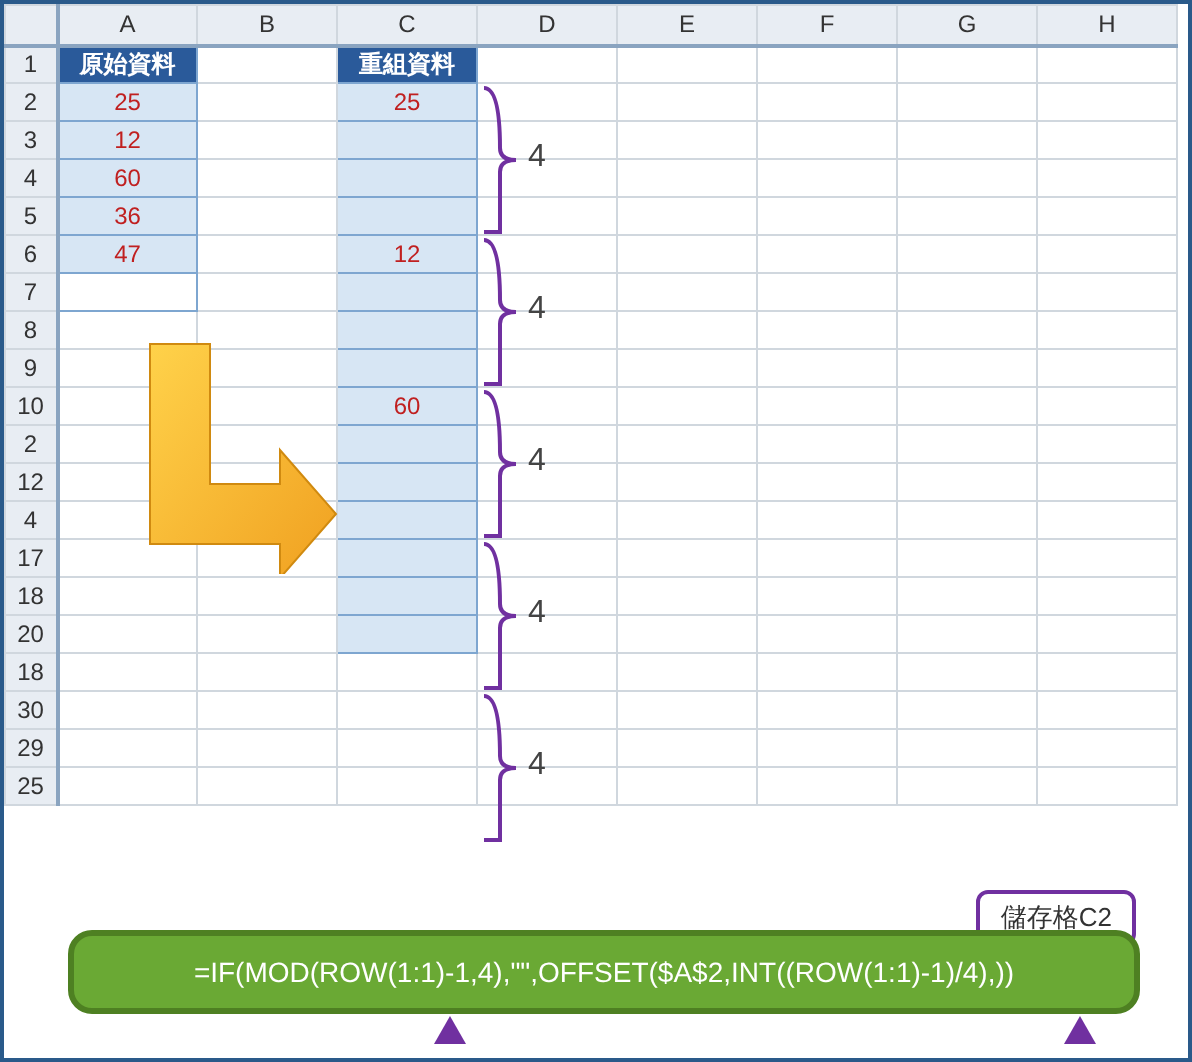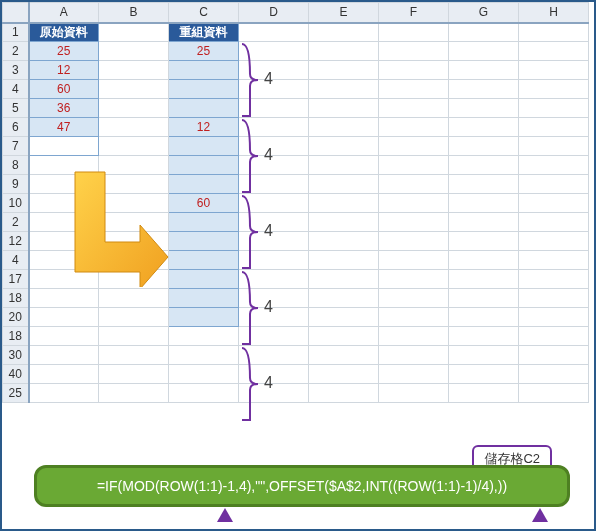--- a/index.html
+++ b/index.html
@@ -19,21 +19,21 @@
 .col-H { width: 70px; }
 .header-blue { background: #2a5a9a; color: #fff; font-weight: bold; }
 .data-red { color: #c02020; background: #d7e6f4; }
 .data-blue { background: #d7e6f4; }
 .bordered-thick { border: 1px solid #7ea6d0; margin-top: 28px; }
 .arrow { position: absolute; left: 58px; top: 165px; width: 110px; height: 120px; pointer-events: none; }
 .bracket { position: absolute; color: #7030a0; font-size: 12px; pointer-events: none; }
 .bracket svg { display: block; }
 .bracket-label { position: absolute; color: #444; font-size: 16px; }
 .formula-box { position: absolute; left: 32px; top: 463px; width: 536px; height: 42px; background: #6aa934; border: 3px solid #4e8022; border-radius: 12px; color: #fff; font-size: 14px; display: flex; align-items: center; justify-content: center; font-family: Arial; white-space: nowrap; }
-.callout { position: absolute; right: 42px; top: 443px; background: #fff; border: 2px solid #7030a0; border-radius: 6px; padding: 3px 10px; font-size: 13px; color: #333; }
+.callout { position: absolute; right: 26px; top: 443px; background: #fff; border: 2px solid #7030a0; border-radius: 6px; padding: 3px 10px; font-size: 13px; color: #333; }
 .up-arrow { position: absolute; width: 0; height: 0; border-left: 8px solid transparent; border-right: 8px solid transparent; border-bottom: 14px solid #7030a0; }
 </style>
 </head>
 <body>
 
 <div class="container">
 
 <table>
   <tbody>
         <tr>
@@ -241,21 +241,21 @@
           <td class="col-A"></td>
           <td class="col-B"></td>
           <td class="col-C"></td>
           <td class="col-D"></td>
           <td class="col-E"></td>
           <td class="col-F"></td>
           <td class="col-G"></td>
           <td class="col-H"></td>
         </tr>
         <tr>
-          <td class="rowhdr">40</td>
+          <td class="rowhdr">29</td>
           <td class="col-A"></td>
           <td class="col-B"></td>
           <td class="col-C"></td>
           <td class="col-D"></td>
           <td class="col-E"></td>
           <td class="col-F"></td>
           <td class="col-G"></td>
           <td class="col-H"></td>
         </tr>
         <tr>

